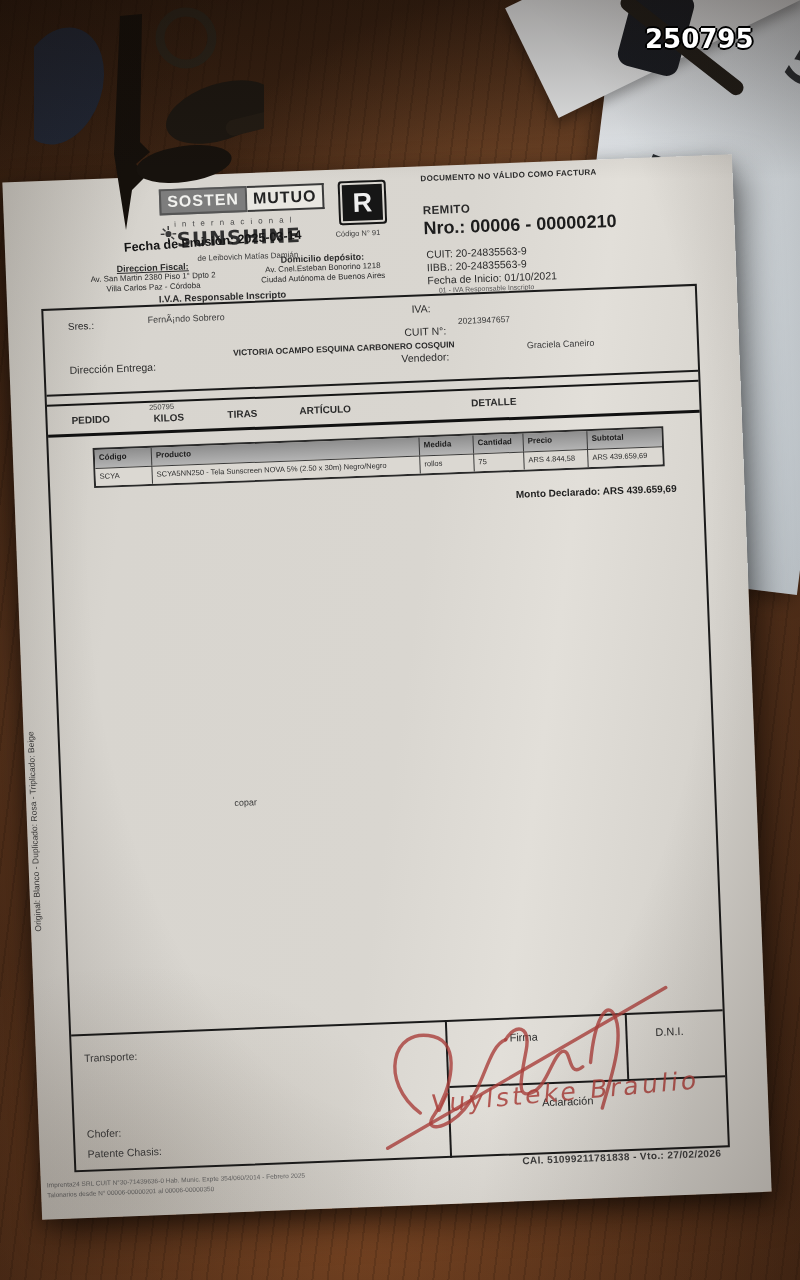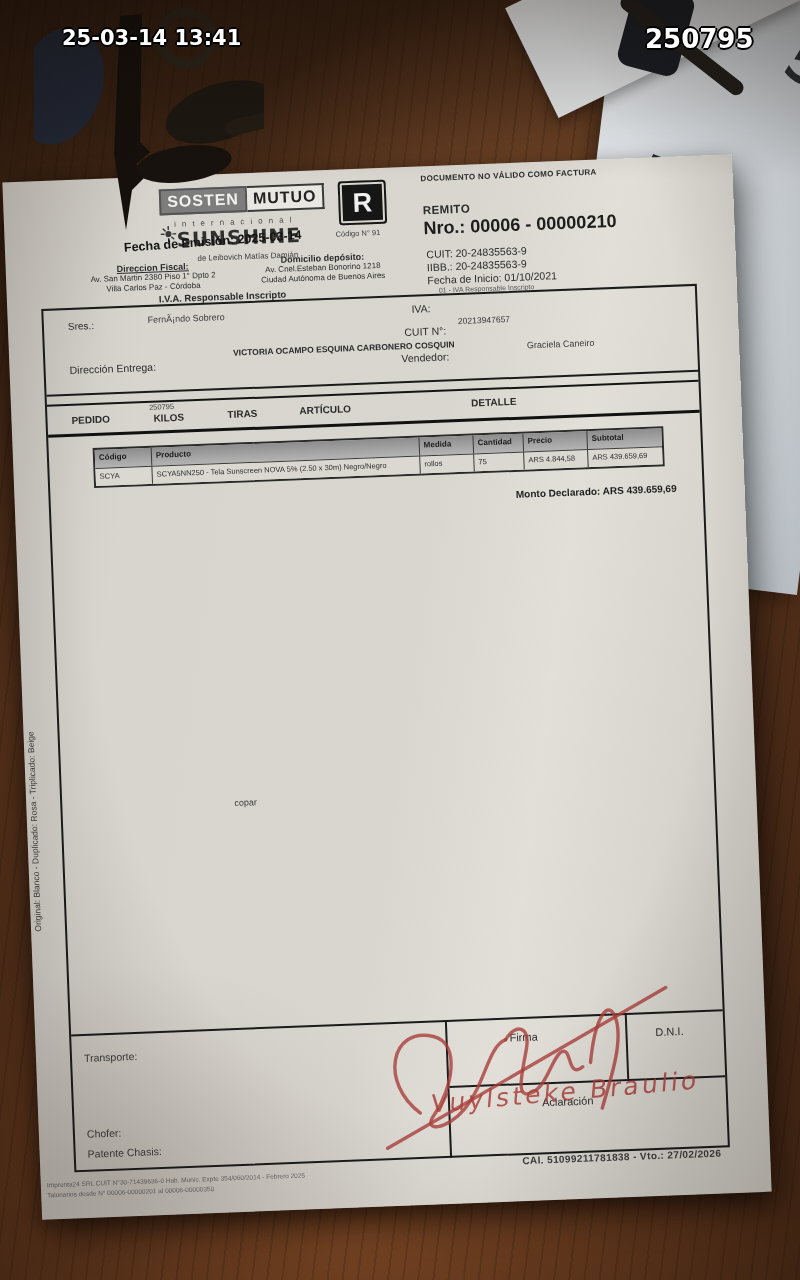--- a/index.html
+++ b/index.html
@@ -208,15 +208,14 @@
     </svg>
     <span class="hand-red">Vuylsteke Braulio</span>
 
     <span class="t" style="left:6px;top:1000px;font-size:6.5px;color:#666;">Imprenta24 SRL CUIT N°30-71439636-0 Hab. Munic. Expte 354/060/2014 - Febrero 2025</span>
     <span class="t" style="left:6px;top:1010px;font-size:6.5px;color:#666;">Talonarios desde N° 00006-00000201 al 00006-00000350</span>
     <span class="t" style="left:482px;top:992px;font-size:10px;font-weight:bold;color:#3c3c3c;letter-spacing:.4px;">CAI. 51099211781838 - Vto.: 27/02/2026</span>
   </div>
 
   <div class="vignette"></div>
 
-  <span class="overlay-ts" style="left:62px;top:26px;font-size:21px;">25-03-14 13:41</span>
   <span class="overlay-ts" style="left:645px;top:24px;font-size:26px;">250795</span>
 </div>
 
 </body></html>

